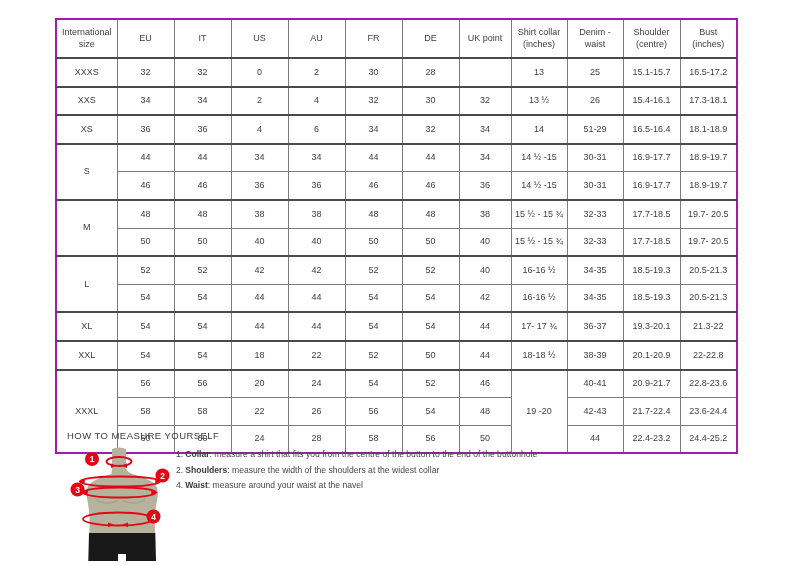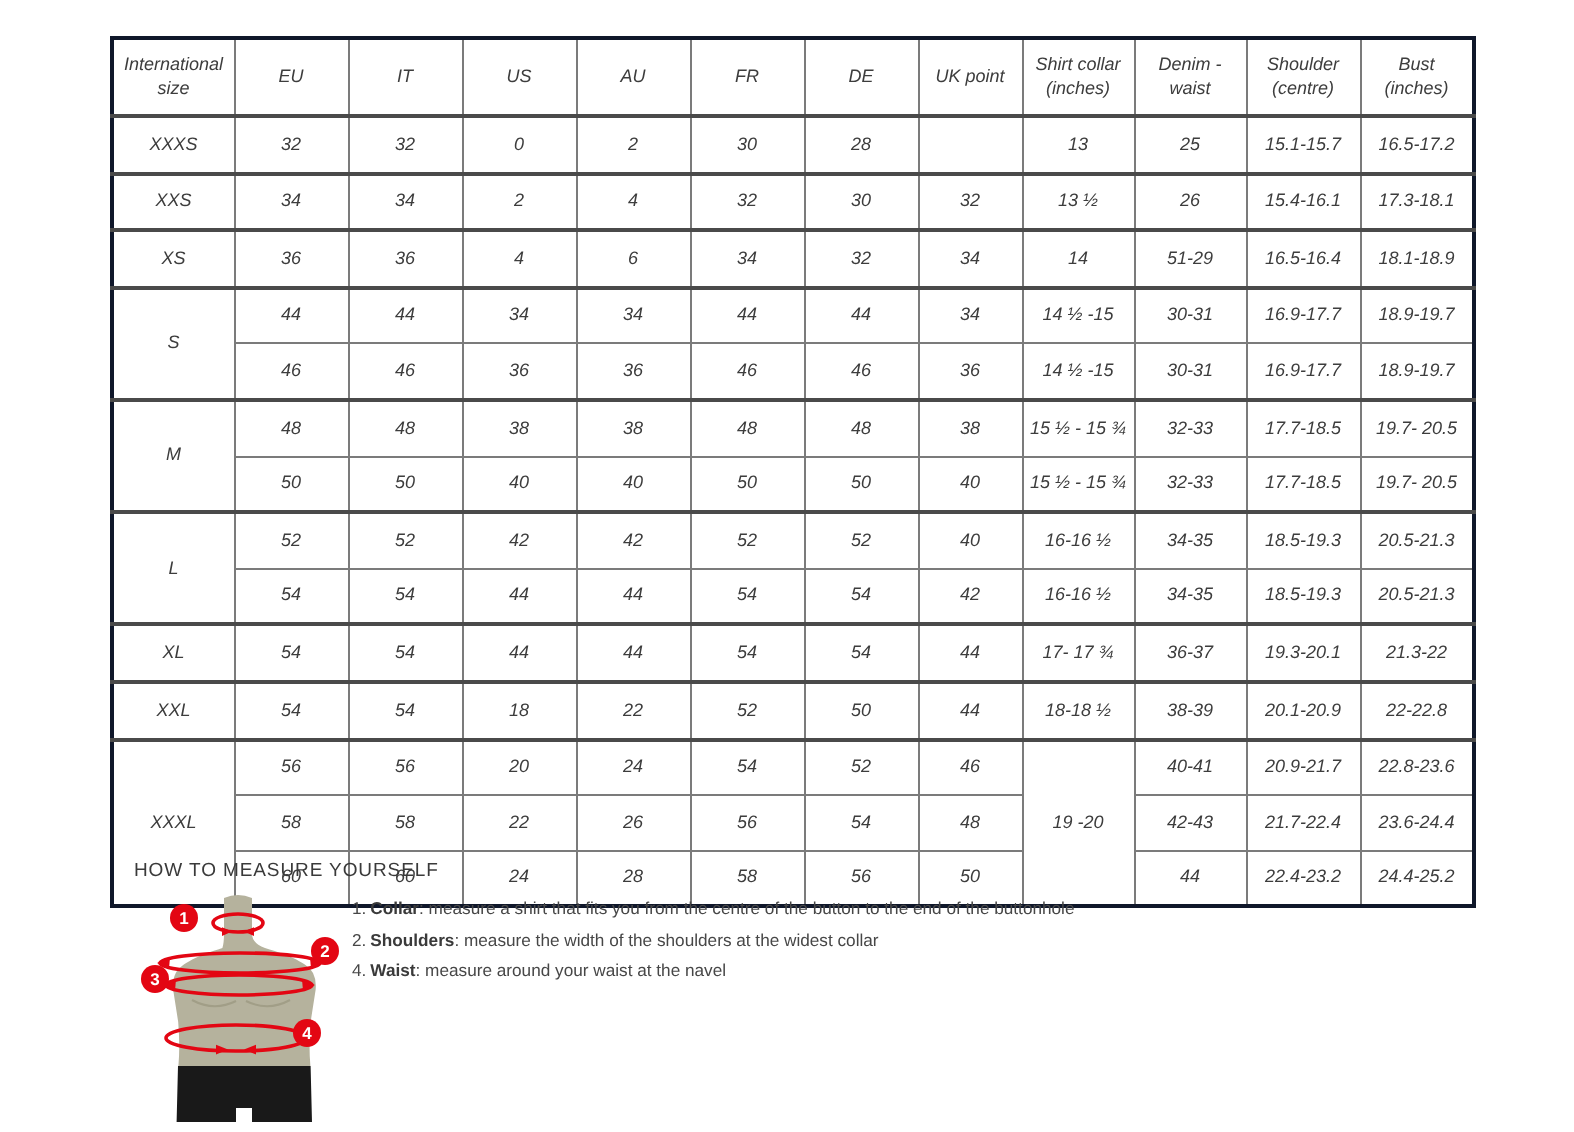--- a/index.html
+++ b/index.html
@@ -4,21 +4,21 @@
 <style>
   html,body { margin:0; padding:0; }
   body {
     width:787px; height:566px; position:relative; overflow:hidden;
     background:#ffffff; font-family:"Liberation Sans", sans-serif; color:#3d3d3d;
   }
   
   table.size-table {
     position:absolute; left:55px; top:18px;
     border-collapse:collapse; table-layout:fixed;
-    font-size:9px; color:#3d3d3d; border:2px solid #0f172a;font-style:italic;
+    font-size:9px; color:#3d3d3d; border:2px solid #a21caf;
   }
   .size-table th, .size-table td {
     border:1px solid #7b7b7b; text-align:center; vertical-align:middle;
     padding:0 2px; font-weight:400; height:26.6px; line-height:1.25;
     overflow:hidden; background:#fff;
   }
   .size-table thead th { height:37px; }
   .size-table tr.group-start > th, .size-table tr.group-start > td {
     border-top:2px solid #4a4a4a;
   }

